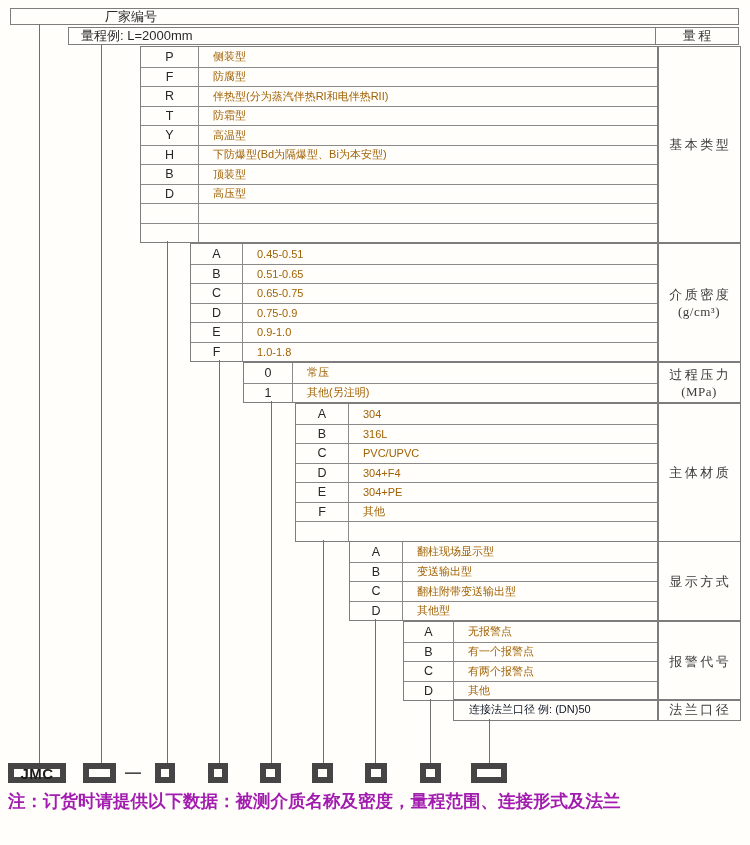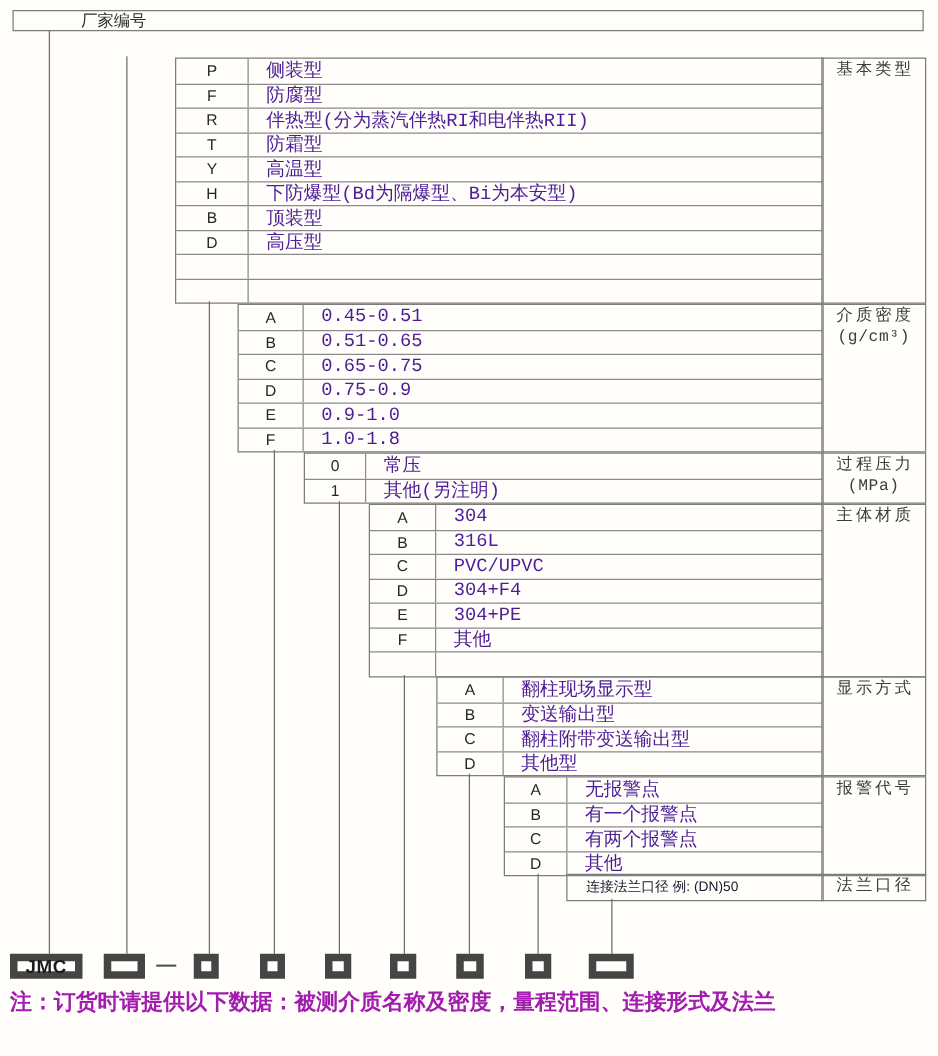--- a/index.html
+++ b/index.html
@@ -7,42 +7,42 @@
     width:750px;height:845px;
     background:#fffefa;
     font-family:"Liberation Sans","DejaVu Sans",sans-serif;
     position:relative;
     -webkit-font-smoothing:antialiased;
   }
   .page{position:absolute;inset:0;width:750px;height:845px;overflow:hidden;}
 
   
   .frame{position:absolute;border:1px solid #7d7d7d;box-sizing:border-box;background:transparent;}
-  .factory-row{left:10px;top:8px;width:729px;height:17px;display:flex;align-items:center;}
+  .factory-row{left:10px;top:8px;width:729px;height:17px;display:flex;align-items:center;padding-left:40px;}
   .factory-row span{padding-left:54px;font-size:13px;color:#2a2a2a;}
   .range-row{left:68px;top:27px;width:671px;height:18px;display:flex;align-items:stretch;}
   .range-text{flex:1;display:flex;align-items:center;padding-left:12px;font-size:13px;color:#2a2a2a;}
   .range-label-cell{width:82px;border-left:1px solid #7d7d7d;display:flex;align-items:center;justify-content:center;}
 
   
   .sec-table{position:absolute;border:1px solid #7d7d7d;box-sizing:content-box;background:transparent;}
   .sec-row{display:flex;height:19.5px;box-sizing:border-box;border-top:1px solid #8a8a8a;}
   .sec-row:first-child{border-top:none;}
   .code-cell{display:flex;align-items:center;justify-content:center;
              border-right:1px solid #8a8a8a;box-sizing:border-box;
              font-size:12.5px;color:#262626;}
   .desc-cell{flex:1;display:flex;align-items:center;padding-left:14px;
-             font-size:15px;color:#4c1d95;white-space:nowrap;overflow:hidden;font-family:Liberation Mono, monospace;}
+             font-size:11px;color:#a16207;white-space:nowrap;overflow:hidden;}
   .single-cell{flex:1;display:flex;align-items:center;padding-left:15px;
              font-size:11px;color:#0f172a;white-space:nowrap;text-align:right;}
 
   
   .sec-label{position:absolute;border:1px solid #7d7d7d;box-sizing:content-box;
-             display:flex;flex-direction:column;align-items:center;justify-content:flex-start;
-             font-family:Liberation Mono, monospace;
+             display:flex;flex-direction:column;align-items:center;justify-content:center;
+             font-family:Liberation Serif, serif;
              font-size:13px;color:#3c3c3c;line-height:17px;}
   .sec-label .main{letter-spacing:2.5px;text-indent:2.5px;}
   .sec-label .sub{letter-spacing:0.5px;}
   .serif{font-family:"Liberation Serif","DejaVu Serif",serif;font-size:13px;color:#3c3c3c;letter-spacing:2.5px;text-indent:2.5px;}
 
   
   .connector{position:absolute;width:1.2px;background:#6f6f6f;}
 
   
   .code-box{position:absolute;border:6px solid #be185d;box-sizing:border-box;background:transparent;}
@@ -57,20 +57,26 @@
 </style>
 </head>
 <body>
 
 <div class="page">
 
   <div class="frame factory-row">
     <span>厂家编号</span>
   </div>
 
+  <div class="frame range-row">
+    <span class="range-text">量程例: L=2000mm</span>
+    <span class="range-label-cell">
+        <span class="serif">量程</span>
+      </span>
+  </div>
 
   <div id="sections">
       <div class="sec-table" style="left: 140px; top: 46px; width: 517px; height: 195px;">
         <div class="sec-row">
           <div class="code-cell" style="width: 58px;">P</div>
           <div class="desc-cell">侧装型</div>
         </div>
         <div class="sec-row">
           <div class="code-cell" style="width: 58px;">F</div>
           <div class="desc-cell">防腐型</div>

